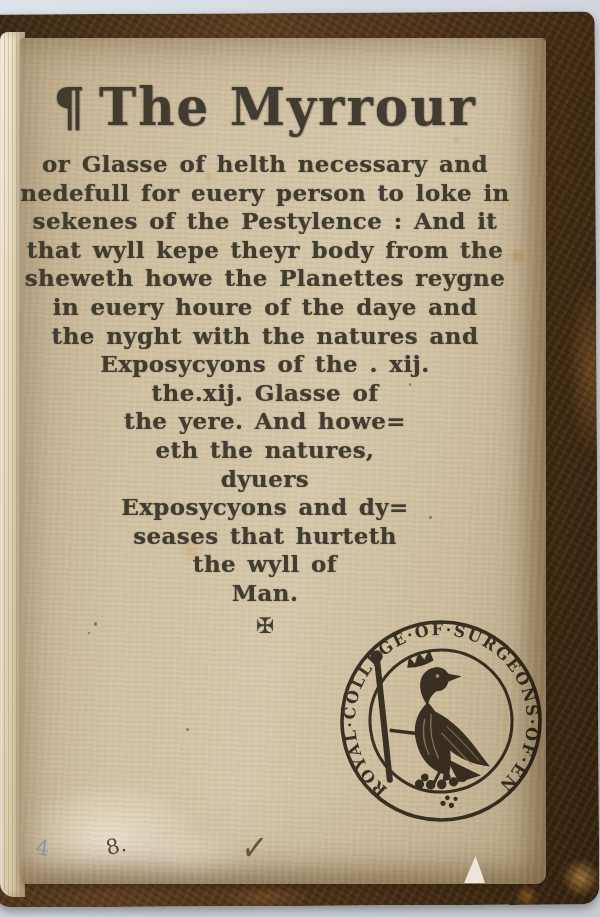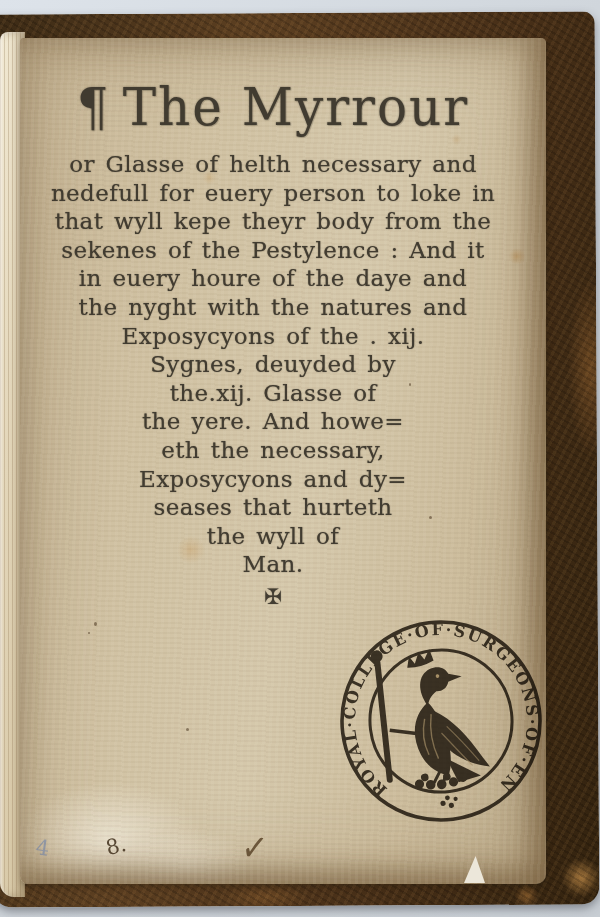--- a/index.html
+++ b/index.html
@@ -56,22 +56,22 @@
       2px 3px 6px rgba(40,30,15,.4);
   }
   .grain{position:absolute;inset:0;border-radius:inherit;
     background:
       repeating-linear-gradient(2deg, rgba(110,88,60,.05) 0 2px, transparent 2px 5px),
       repeating-linear-gradient(92deg, rgba(255,248,230,.06) 0 3px, transparent 3px 7px);
   }
   .speck{position:absolute;border-radius:50%;background:rgba(75,55,32,.55);}
   
   .text-block{
-    position:absolute;left:16px;top:64px;width:514px;text-align:center;
-    color:#39342a;font-weight:400;opacity:.94;
+    position:absolute;left:8px;top:64px;width:514px;text-align:center;
+    color:#39342a;font-weight:700;opacity:.94;
   }
   .title-line{
     font-size:50px;line-height:86px;letter-spacing:2px;
     transform:scaleY(1.06);
     text-shadow:0 0 2px rgba(45,40,30,.55), 1px 1px 0 rgba(45,40,30,.15);
     white-space:nowrap;
   }
   .title-mark{margin-right:12px;}
   .body-line{
     font-size:23px;line-height:28.6px;letter-spacing:.4px;word-spacing:3px;
@@ -115,29 +115,30 @@
 </div>
 
 <div class="text-block">
   <div class="title-line">
     <span class="title-mark">¶</span><span>The Myrrour</span>
   </div>
   <div>
 
   <div class="body-line">or Glasse of helth necessary and</div>
       <div class="body-line">nedefull for euery person to loke in</div>
+      <div class="body-line">sekenes of the Pestylence : And it</div>
       <div class="body-line">that wyll kepe theyr body from the</div>
-      <div class="body-line">sekenes of the Pestylence : And it</div>
+      <div class="body-line">sheweth howe the Planettes reygne</div>
       <div class="body-line">in euery houre of the daye and</div>
       <div class="body-line">the nyght with the natures and</div>
       <div class="body-line">Exposycyons of the . xij.</div>
-      <div class="body-line">Sygnes, deuyded by</div>
       <div class="body-line">the.xij. Glasse of</div>
       <div class="body-line">the yere. And howe=</div>
-      <div class="body-line">eth the necessary,</div>
+      <div class="body-line">eth the natures,</div>
+      <div class="body-line">dyuers</div>
       <div class="body-line">Exposycyons and dy=</div>
       <div class="body-line">seases that hurteth</div>
       <div class="body-line">the wyll of</div>
       <div class="body-line">Man.</div>
     </div>
   <div class="cross">✠</div>
 </div>
 
 <svg class="stamp" viewBox="0 0 214 218">
   <g fill="none" stroke="#332c22">

